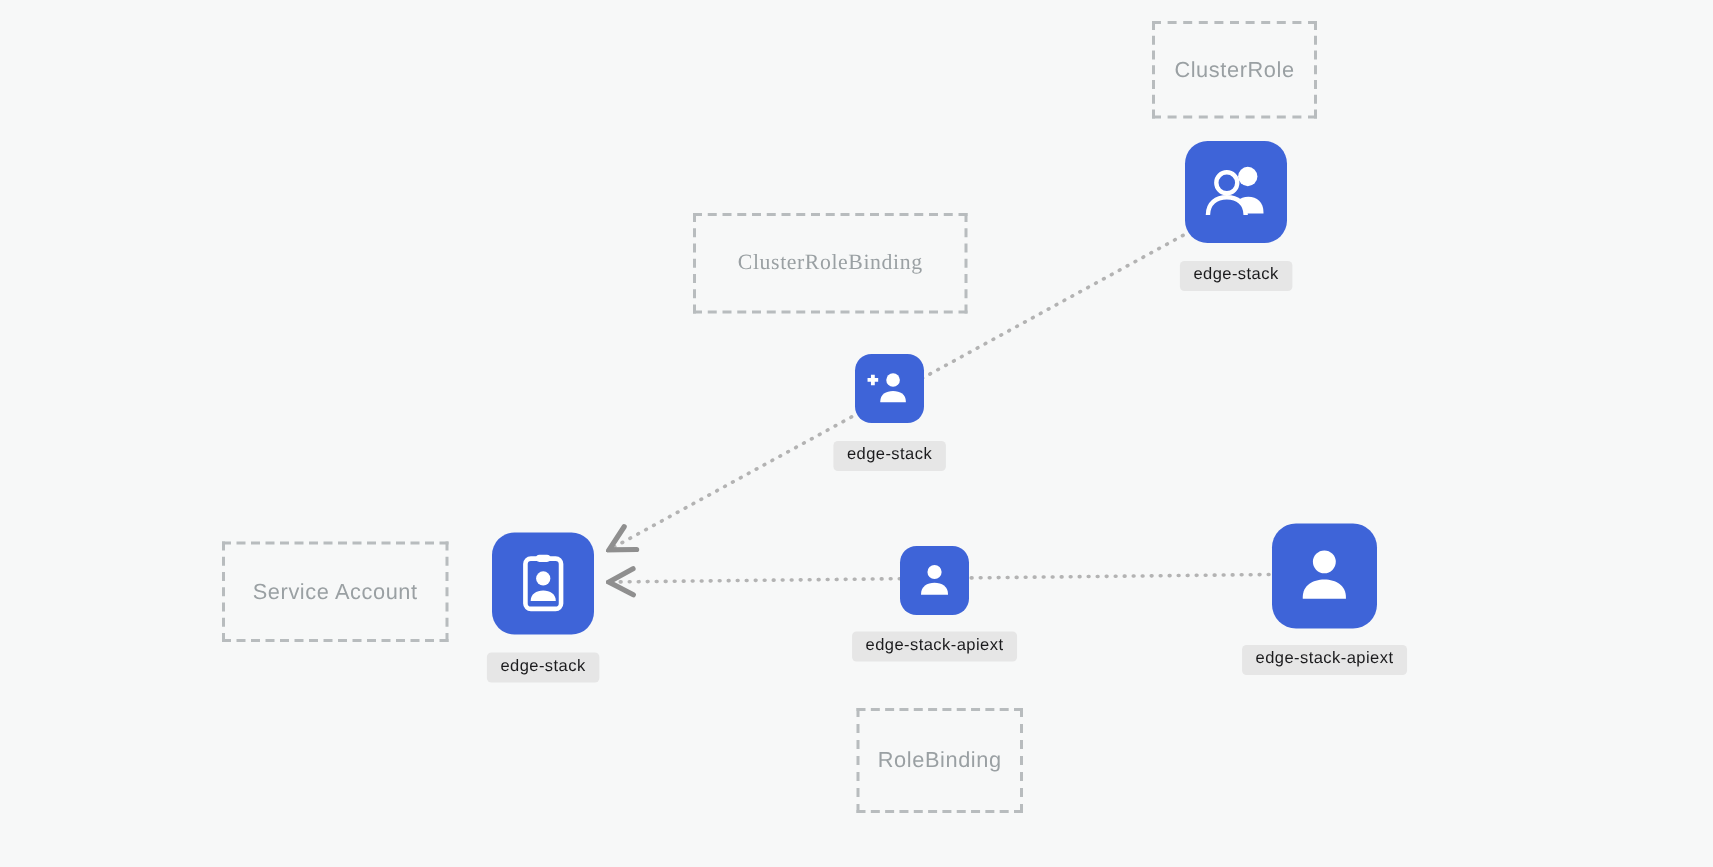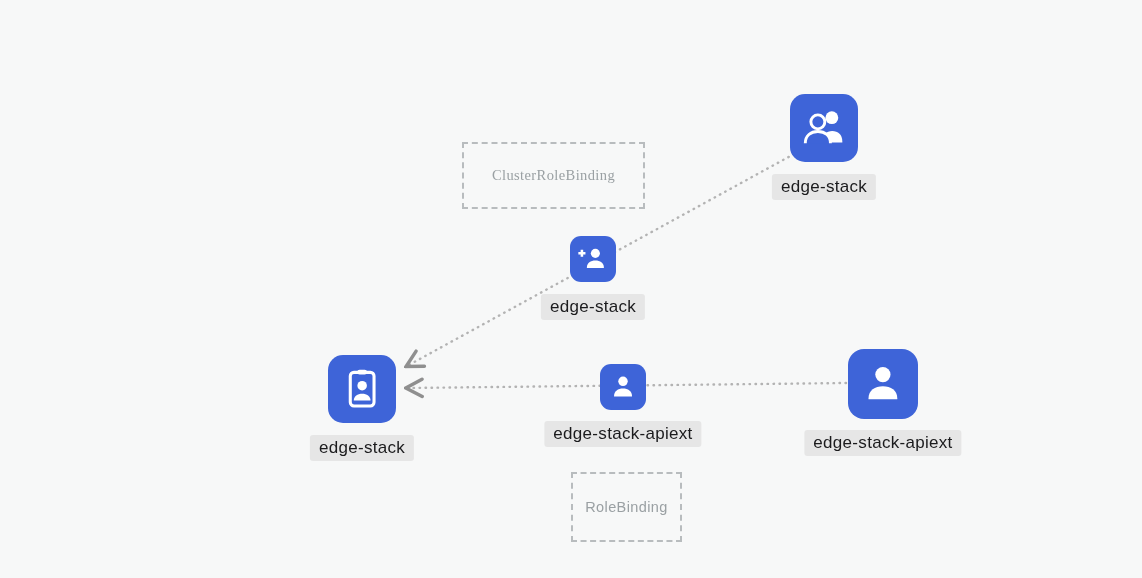--- a/index.html
+++ b/index.html
@@ -49,21 +49,21 @@
   }
   .node.lg { width: 68px; height: 68px; border-radius: 15px; }
   .node.xl { width: 70px; height: 70px; border-radius: 16px; }
   .node.sm { width: 46px; height: 46px; border-radius: 11px; }
   .node svg { width: 74%; height: 74%; display: block; }
   .badge {
     position: absolute;
     transform: translateX(-50%);
     background: #e6e6e6;
     color: #1b1b1d;
-    font-size: 17px;
+    font-size: 11px;
     line-height: 1;
     padding: 4px 9px 5px;
     border-radius: 3px;
     white-space: nowrap;
     letter-spacing: 0.3px;
   }
 </style>
 </head>
 <body>
 
@@ -72,20 +72,23 @@
   <svg class="edges" viewBox="0 0 1142 578">
     <defs>
       <marker id="arrow" viewBox="0 0 10 10" refX="8.5" refY="5" markerWidth="9" markerHeight="9" orient="auto">
         <path d="M1.5 1 L9 5 L1.5 9" fill="none" stroke="#8f8f8f" stroke-width="1.6" stroke-linecap="round"></path>
       </marker>
     </defs>
     <line class="edge-line" x1="794" y1="154" x2="407" y2="366" marker-end="url(#arrow)"></line>
     <line class="edge-line" x1="846" y1="383" x2="407" y2="388" marker-end="url(#arrow)"></line>
   </svg>
 
+  <div class="kind-box" style="left:768px; top:14px; width:110px; height:65px;">
+    <span>ClusterRole</span>
+  </div>
 
   <div class="node lg" style="left:790px; top:94px;">
     <svg viewBox="0 0 36 36">
       <circle cx="23.5" cy="10.5" r="4.6" fill="#ffffff"></circle>
       <path d="M16.5 27.5c0-4.8 3.2-7.4 7.3-7.4s7.2 2.6 7.2 7.4v.7H16.5z" fill="#ffffff"></path>
       <circle cx="13.5" cy="13.5" r="5" fill="#3e64d8" stroke="#ffffff" stroke-width="2.1"></circle>
       <path d="M4.5 28.8c0-5.5 3.9-8.4 9-8.4s9 2.9 9 8.4" fill="#3e64d8" stroke="#ffffff" stroke-width="2.1"></path>
     </svg>
   </div>
   <div class="badge" style="left:824px; top:174px;">edge-stack</div>
@@ -96,20 +99,23 @@
 
   <div class="node sm" style="left:570px; top:236px;">
     <svg viewBox="0 0 36 36">
       <circle cx="20.5" cy="12" r="4.8" fill="#ffffff"></circle>
       <path d="M11.5 27c0-4.8 4-7.3 9-7.3s9 2.5 9 7.3v.6h-18z" fill="#ffffff"></path>
       <path d="M10 10.6H7.6V8.2H4.9v2.4H2.5v2.7h2.4v2.4h2.7v-2.4H10z" fill="#ffffff"></path>
     </svg>
   </div>
   <div class="badge" style="left:593px; top:294px;">edge-stack</div>
 
+  <div class="kind-box" style="left:148px; top:361px; width:151px; height:67px;">
+    <span>Service Account</span>
+  </div>
 
   <div class="node lg" style="left:328px; top:355px;">
     <svg viewBox="0 0 36 36">
       <rect x="9.5" y="6" width="17" height="24" rx="2.6" fill="none" stroke="#ffffff" stroke-width="2.2"></rect>
       <rect x="14.5" y="4.2" width="7" height="3.4" rx="1.7" fill="#ffffff"></rect>
       <circle cx="18" cy="15.5" r="3.4" fill="#ffffff"></circle>
       <path d="M12 26.2c0-3.3 2.7-5 6-5s6 1.7 6 5z" fill="#ffffff"></path>
     </svg>
   </div>
   <div class="badge" style="left:362px; top:435px;">edge-stack</div>

